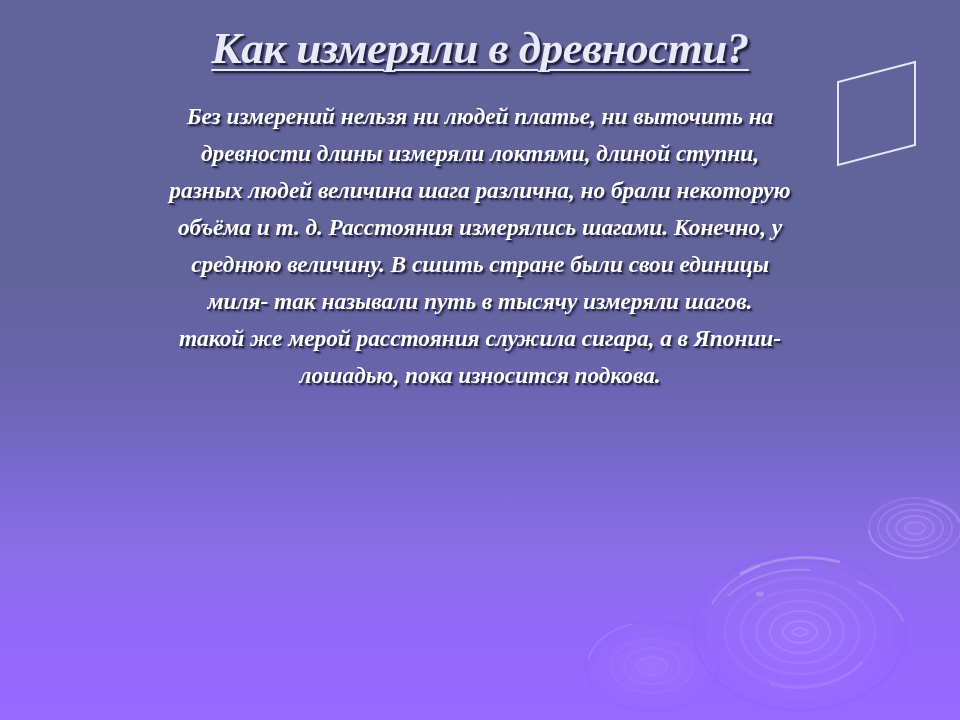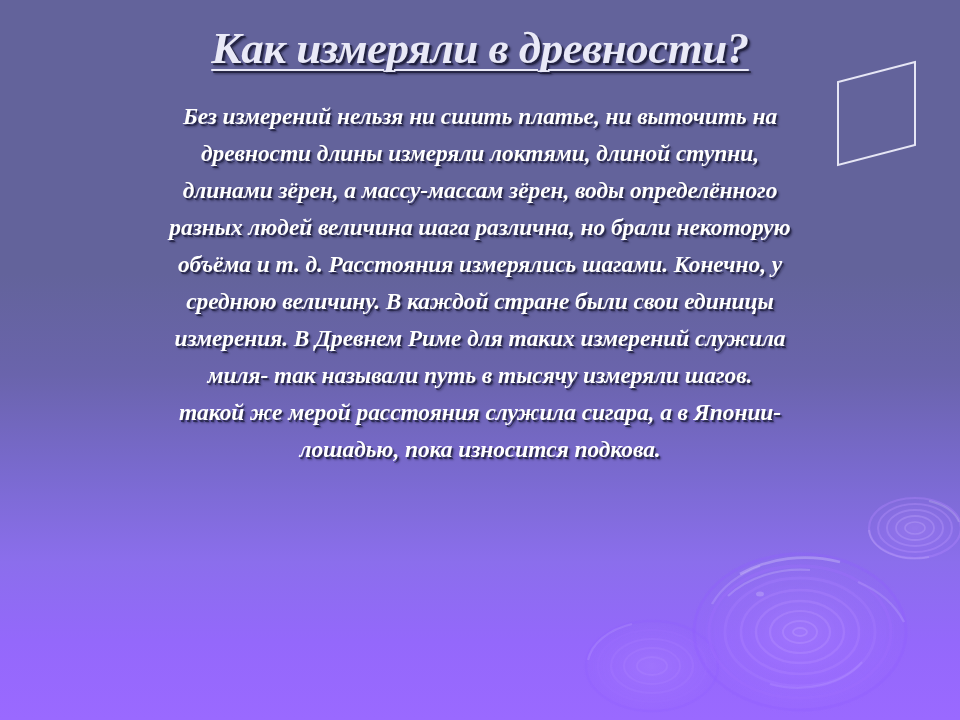--- a/index.html
+++ b/index.html
@@ -146,25 +146,23 @@
 
   <svg id="quad" viewBox="0 0 120 135" aria-hidden="true">
     <polygon points="95,17 18,37 18,120 95,100" fill="none" stroke="#e6e6f5" stroke-width="2" stroke-linejoin="miter"></polygon>
   </svg>
 
   <div id="title-wrap">
     <span id="title">Как измеряли в древности?</span>
   </div>
 
   <div id="body-wrap">
-    <span class="para-line">Без измерений нельзя ни сшить платье, ни выточить на</span>
+    <span class="para-line">Без измерений нельзя ни людей платье, ни выточить на</span>
     <span class="para-line">древности длины измеряли локтями, длиной ступни,</span>
-    <span class="para-line">длинами зёрен, а массу-массам зёрен, воды определённого</span>
     <span class="para-line">разных людей величина шага различна, но брали некоторую</span>
     <span class="para-line">объёма и т. д. Расстояния измерялись шагами. Конечно, у</span>
-    <span class="para-line">среднюю величину. В каждой стране были свои единицы</span>
-    <span class="para-line">измерения. В Древнем Риме для таких измерений служила</span>
+    <span class="para-line">среднюю величину. В сшить стране были свои единицы</span>
     <span class="para-line">миля- так называли путь в тысячу измеряли шагов.</span>
     <span class="para-line">такой же мерой расстояния служила сигара, а в Японии-</span>
     <span class="para-line">лошадью, пока износится подкова.</span>
   </div>
 
 </div>
 
 </body></html>

